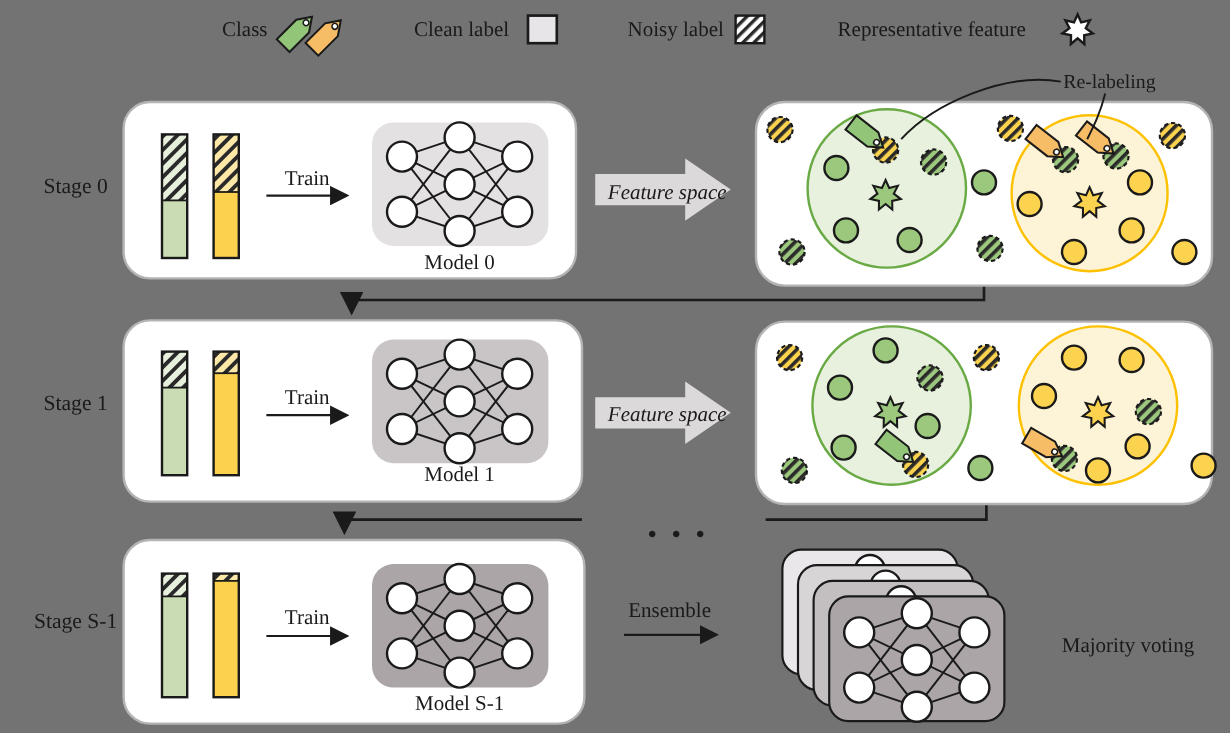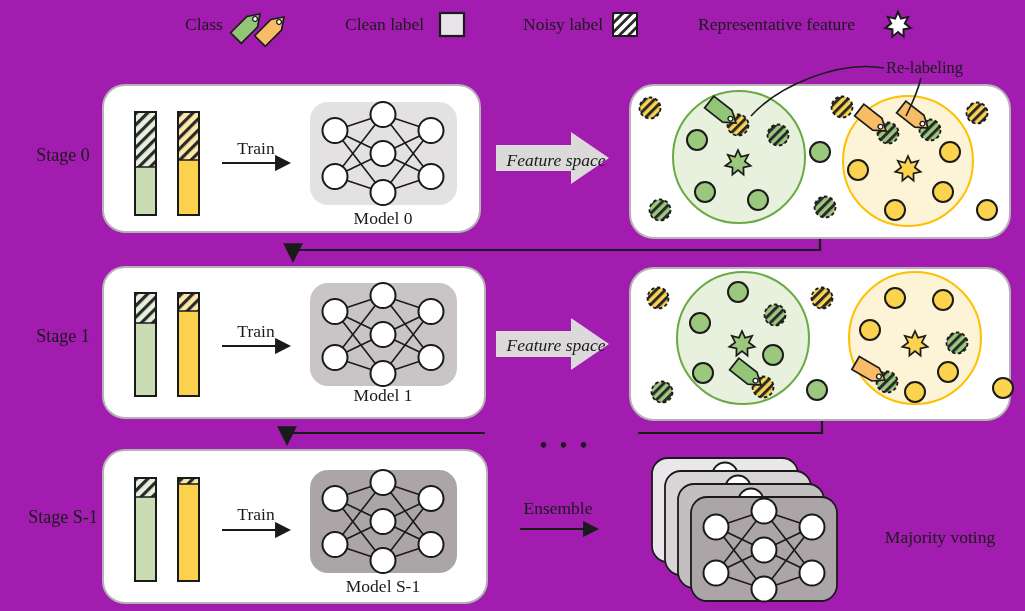--- a/index.html
+++ b/index.html
@@ -1,16 +1,16 @@
 <!DOCTYPE html>
 <html style="--green_dot: #9cc87e; --green_light: #e8f1de; --green_stroke: #6aaa45; --green_bar: #c9dcb3; --green_bar_hatch: #e7f0dc; --yellow_dot: #fcd34f; --yellow_light: #fdf3d6; --yellow_stroke: #fdc101; --yellow_bar: #fbd14e; --yellow_bar_hatch: #fde8a7; --tag_green: #93c579; --tag_orange: #f7bd66; --box_border: #b5b3b5; --model_bg_0: #e4e1e3; --model_bg_1: #c9c5c7; --model_bg_2: #aba5a7; --card_0: #e9e7e9; --card_1: #d8d5d7; --card_2: #c3bfc1; --card_3: #aba5a7; --clean_fill: #e7e5e7; --arrow_gray: #dcd9db;"><head>
 <meta charset="utf-8">
 <style>
   html,body{margin:0;padding:0;background:#fff;}
-  .fig-wrap{position:relative;width:1025px;height:611px;background:#a21caf;overflow:hidden;}
+  .fig-wrap{position:relative;width:1025px;height:611px;background:#737373;overflow:hidden;}
   svg text{font-family:"Liberation Serif","DejaVu Serif",serif;fill:#1a1a1a;}
   .lbl{font-size:17.5px;}
   .stage-lbl{font-size:18px;}
   .mid{text-anchor:middle;}
   .ital{font-style:italic;}
   .relabel-lbl{font-size:16.5px;}
   .ellipsis{font-size:20px;letter-spacing:13px;font-weight:bold;}
   .panel{fill:#fff;stroke:var(--box_border);stroke-width:2;}
   .modelbg0{fill:var(--model_bg_0);}
   .modelbg1{fill:var(--model_bg_1);}

